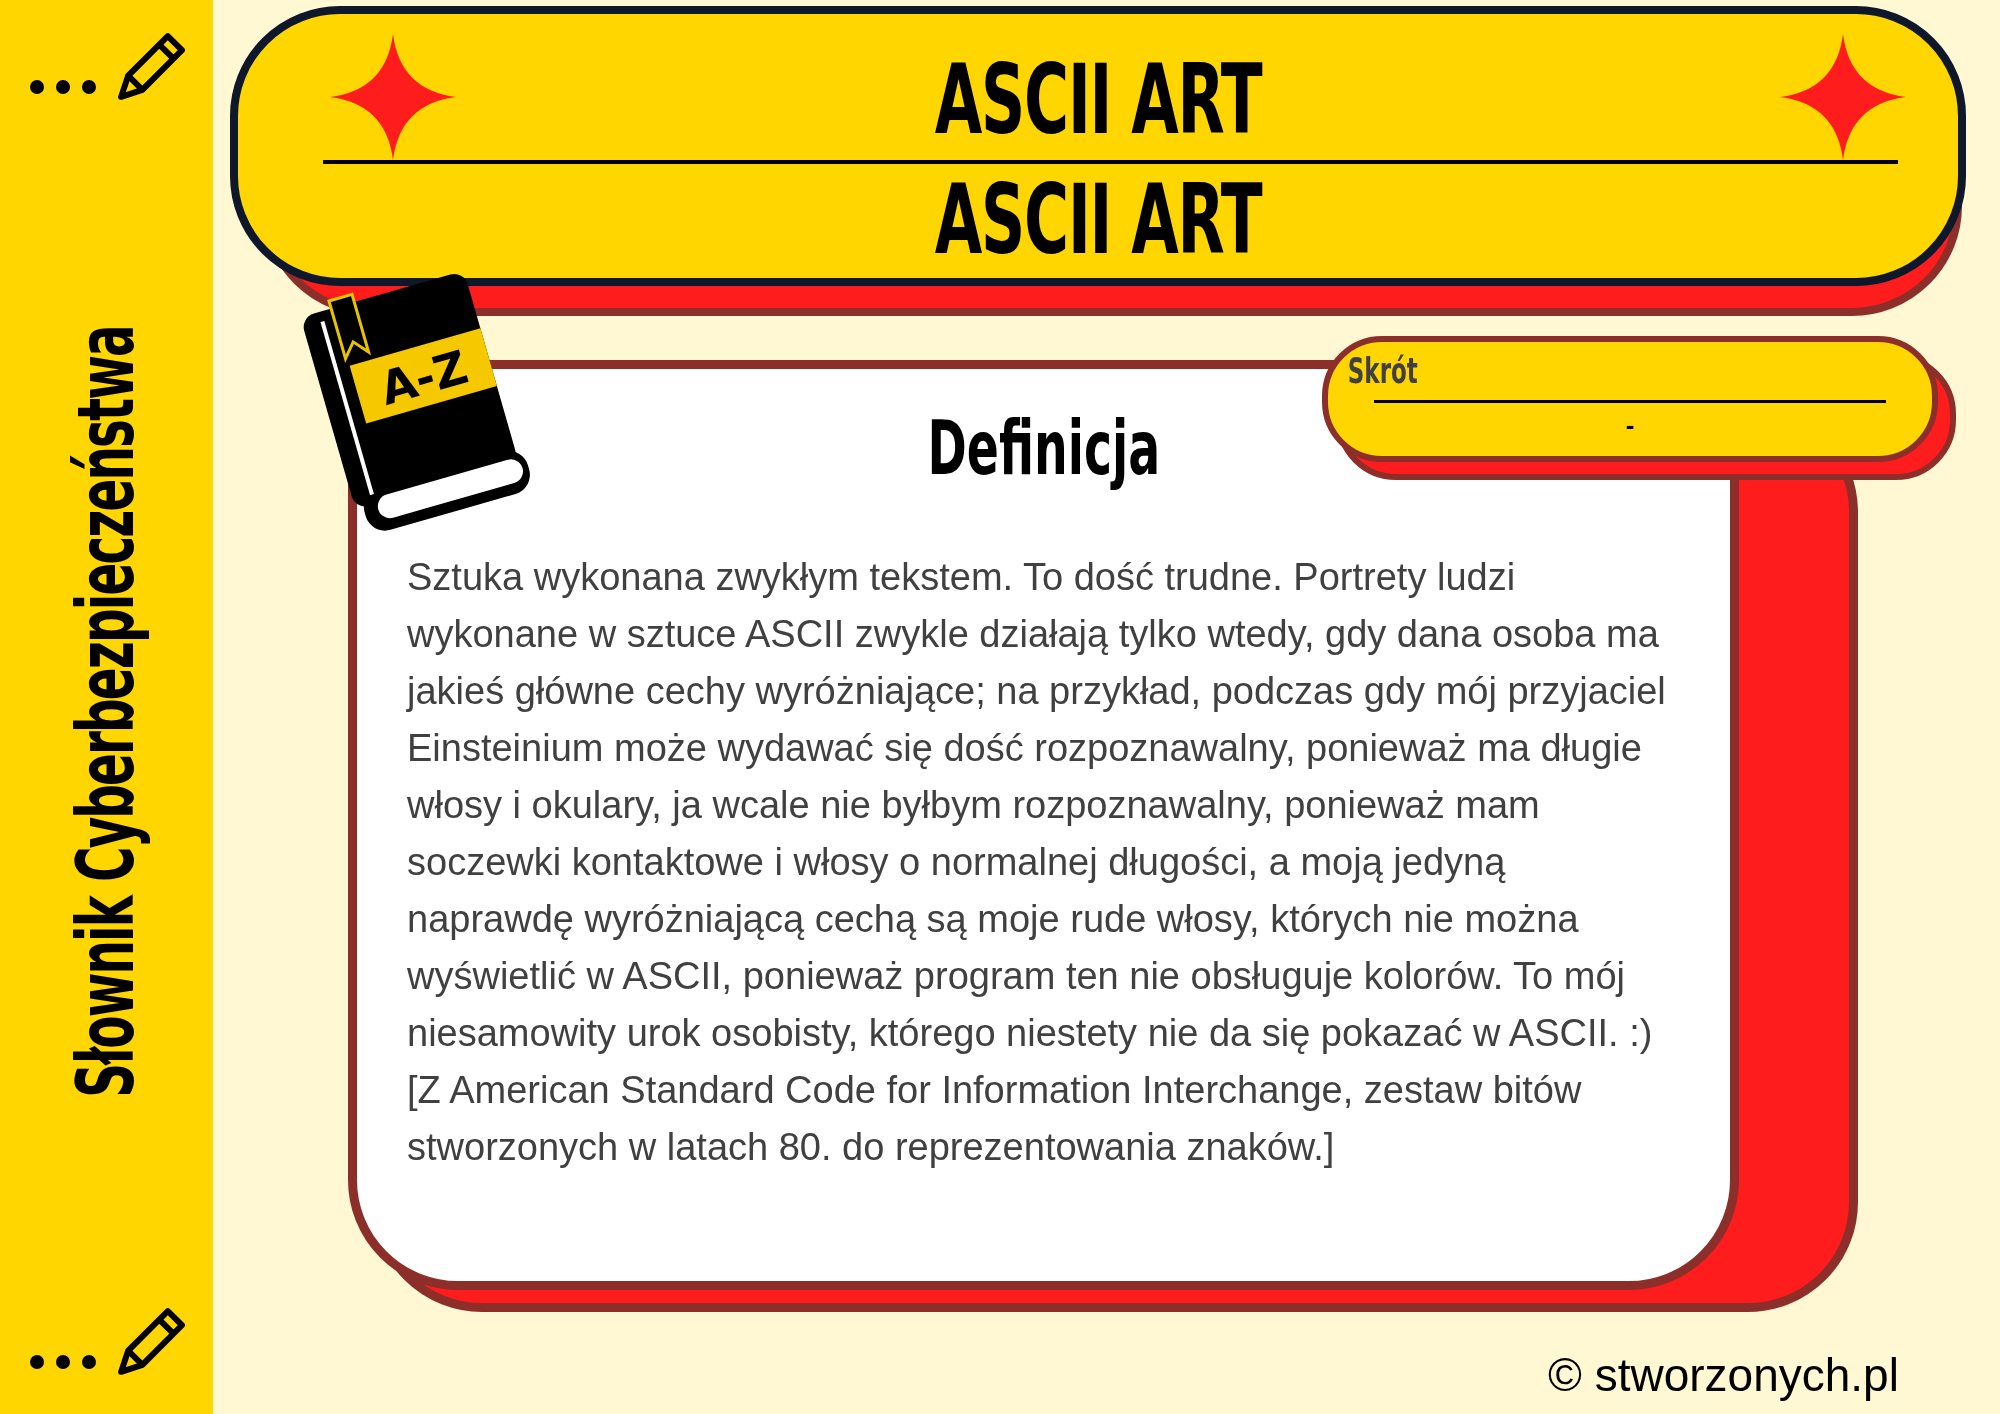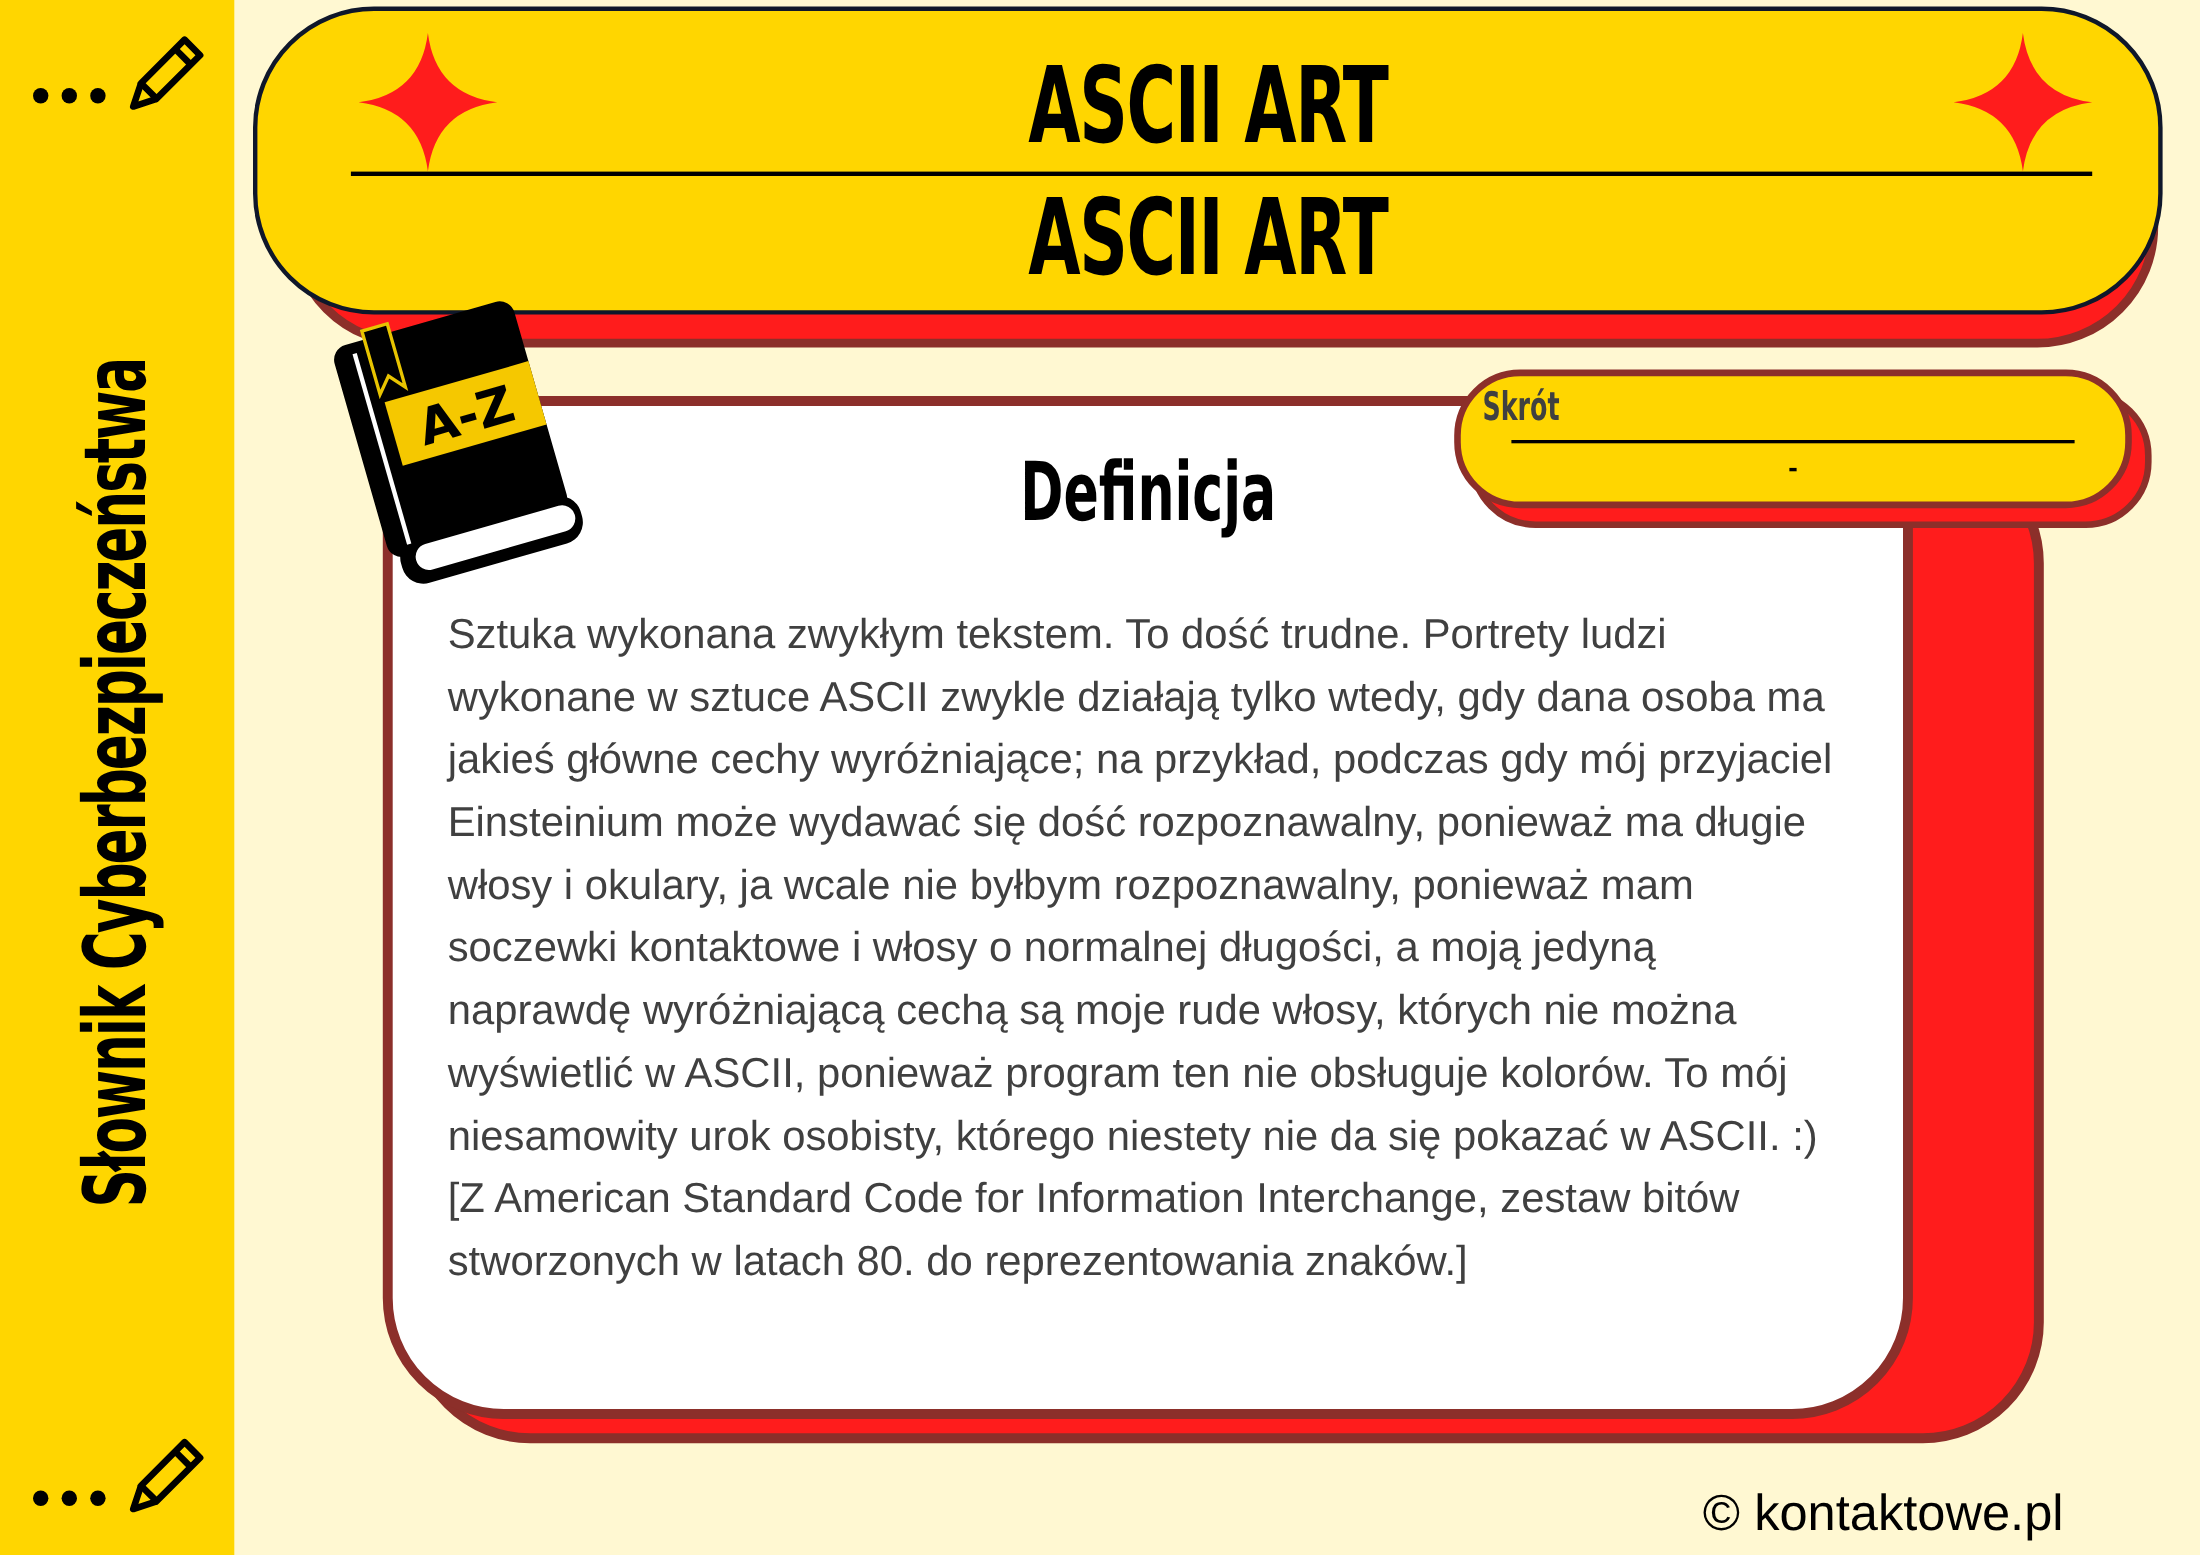--- a/index.html
+++ b/index.html
@@ -9,21 +9,21 @@
   .side-deco.top{top:30px;}
   .side-deco.bottom{top:1305px;}
   .dots{position:absolute;left:2px;top:50px;display:flex;gap:12px;}
   .dots span{width:14px;height:14px;border-radius:50%;background:#000;display:block;}
   .pencil{position:absolute;left:80px;top:0;width:80px;height:80px;}
   .side-title{position:absolute;left:106px;top:712px;transform:translate(-50%,-50%) rotate(-90deg);white-space:nowrap;font-family:"DejaVu Sans",sans-serif;font-weight:900;font-size:78px;letter-spacing:-3px;color:#000;transform-origin:center center;}
   .side-title span{display:inline-block;transform:scaleX(0.62);transform-origin:center;}
 
   
   .hdr-shadow{position:absolute;left:262px;top:36px;width:1700px;height:280px;background:#ff1c1c;border:8px solid #8c2f2a;border-radius:110px;box-sizing:border-box;}
-  .hdr{position:absolute;left:230px;top:6px;width:1736px;height:280px;background:#ffd600;border:4px solid #0f172a;border-radius:110px;box-sizing:border-box;}
+  .hdr{position:absolute;left:230px;top:6px;width:1736px;height:280px;background:#ffd600;border:8px solid #0f172a;border-radius:110px;box-sizing:border-box;}
   .hdr-line{position:absolute;left:85px;right:60px;top:146px;height:4px;background:#000;}
   .hdr-title{position:absolute;left:0;right:0;text-align:center;font-family:"DejaVu Sans",sans-serif;font-weight:900;font-size:96px;color:#000;line-height:1;}
   .hdr-title span{display:inline-block;transform:scaleX(0.64);transform-origin:center;letter-spacing:-2px;}
   .hdr-title.t1{top:38px;}
   .hdr-title.t2{top:158px;}
   .star{position:absolute;width:130px;height:130px;}
   .star.left{left:90px;top:18px;}
   .star.right{left:1540px;top:18px;}
 
   
@@ -110,13 +110,13 @@
     <rect x="40" y="20" width="170" height="200" rx="14" fill="#000"></rect>
     <rect x="48" y="205" width="170" height="44" rx="20" fill="#000"></rect>
     <rect x="62" y="214" width="150" height="24" rx="12" fill="#fff"></rect>
     <line x1="60" y1="30" x2="60" y2="210" stroke="#fff" stroke-width="4"></line>
     <path d="M72 12 L96 12 L96 72 L84 58 L72 72Z" fill="#000" stroke="#e8c400" stroke-width="3"></path>
     <rect x="74" y="80" width="136" height="60" fill="#f5c800"></rect>
     <text x="142" y="128" font-family="DejaVu Sans, sans-serif" font-weight="900" font-size="46" text-anchor="middle" fill="#000">A-Z</text>
   </g>
 </svg>
 
-<div class="footer">© kontaktowe.pl</div>
+<div class="footer">© stworzonych.pl</div>
 
 </body></html>

